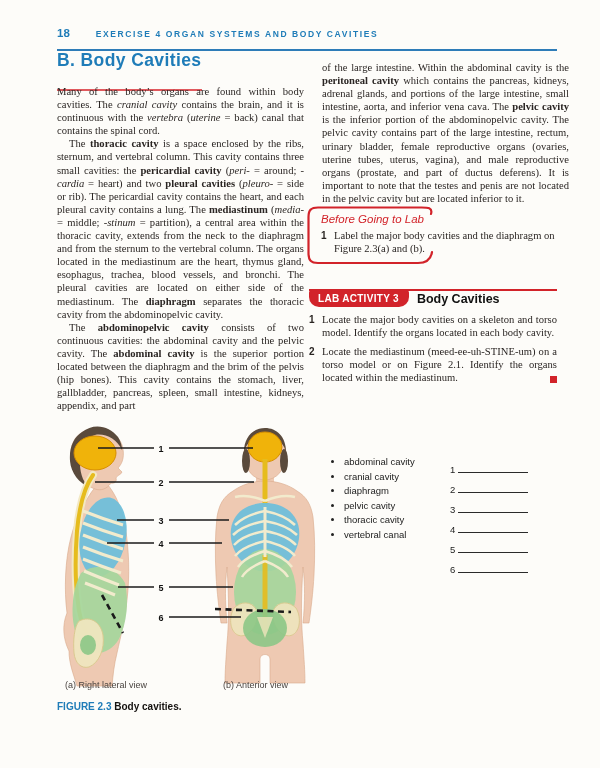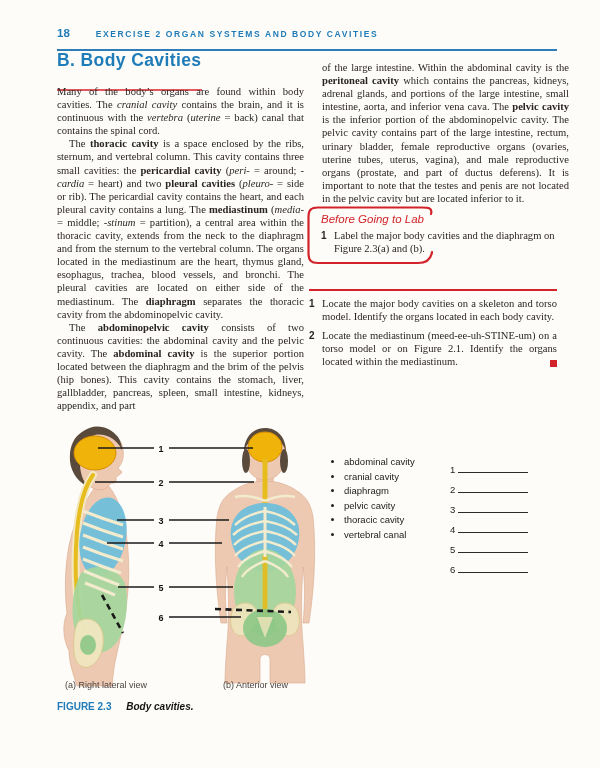--- a/index.html
+++ b/index.html
@@ -57,30 +57,30 @@
   .blank-row{position:absolute;left:393px;font-family:"Liberation Sans",sans-serif;
              font-size:9.5px;color:#222;}
   .blank-line{display:inline-block;width:70px;height:9px;border-bottom:1.5px solid #2a2a2a;
               margin-left:3px;}
   .view-cap{position:absolute;top:255px;font-family:"Liberation Sans",sans-serif;
             font-size:9px;color:#4a4440;}
   .cap-a{left:8px;} .cap-b{left:166px;}
   .fig-caption{position:absolute;left:0;top:276px;font-family:"Liberation Sans",sans-serif;
                font-size:10px;font-weight:bold;}
   .fig-label{color:#1f7cb8;}
-  .fig-text{color:#151210;margin-left:12px;font-style:italic;}
+  .fig-text{color:#151210;}
 </style>
 </head>
 <body>
 
 <div class="page">
 
   <div class="running-head">
     <span class="page-num">18</span>
-    <span class="head-title">EXERCISE 2  ORGAN SYSTEMS AND BODY CAVITIES</span>
+    <span class="head-title">EXERCISE 4  ORGAN SYSTEMS AND BODY CAVITIES</span>
   </div>
 
   <div class="section-title">B. Body Cavities</div>
 
   <div class="col col-left">
     <p>Many of the body’s organs are found within body cavities. The <i>cranial cavity</i> contains the brain, and it is continuous with the <i>vertebra</i> (<i>uterine</i> = back) canal that contains the spinal cord.</p>
     <p class="indent">The <b>thoracic cavity</b> is a space enclosed by the ribs, sternum, and vertebral column. This cavity contains three small cavities: the <b>pericardial cavity</b> (<i>peri-</i> = around; <i>-cardia</i> = heart) and two <b>pleural cavities</b> (<i>pleuro-</i> = side or rib). The pericardial cavity contains the heart, and each pleural cavity contains a lung. The <b>mediastinum</b> (<i>media-</i> = middle; <i>-stinum</i> = partition), a central area within the thoracic cavity, extends from the neck to the diaphragm and from the sternum to the vertebral column. The organs located in the mediastinum are the heart, thymus gland, esophagus, trachea, blood vessels, and bronchi. The pleural cavities are located on either side of the mediastinum. The <b>diaphragm</b> separates the thoracic cavity from the abdominopelvic cavity.</p>
     <p class="indent">The <b>abdominopelvic cavity</b> consists of two continuous cavities: the abdominal cavity and the pelvic cavity. The <b>abdominal cavity</b> is the superior portion located between the diaphragm and the brim of the pelvis (hip bones). This cavity contains the stomach, liver, gallbladder, pancreas, spleen, small intestine, kidneys, appendix, and part</p>
   </div>
 
@@ -94,20 +94,24 @@
     </svg>
     <div class="before-title">Before Going to Lab</div>
     <div class="before-item">
       <span class="item-num">1</span>
       <span>Label the major body cavities and the diaphragm on Figure 2.3(a) and (b).</span>
     </div>
   </div>
 
   <div class="lab">
     <div class="lab-rule"></div>
+    <div class="badge-row">
+      <span class="lab-badge">LAB ACTIVITY 3</span>
+      <span class="lab-title">Body Cavities</span>
+    </div>
     <div class="lab-item">
       <span class="item-num">1</span>
       <span>Locate the major body cavities on a skeleton and torso model. Identify the organs located in each body cavity.</span>
     </div>
     <div class="lab-item">
       <span class="item-num">2</span>
       <span>Locate the mediastinum (meed-ee-uh-STINE-um) on a torso model or on Figure 2.1. Identify the organs located within the mediastinum.</span>
       <span class="end-square"></span>
     </div>
   </div>

